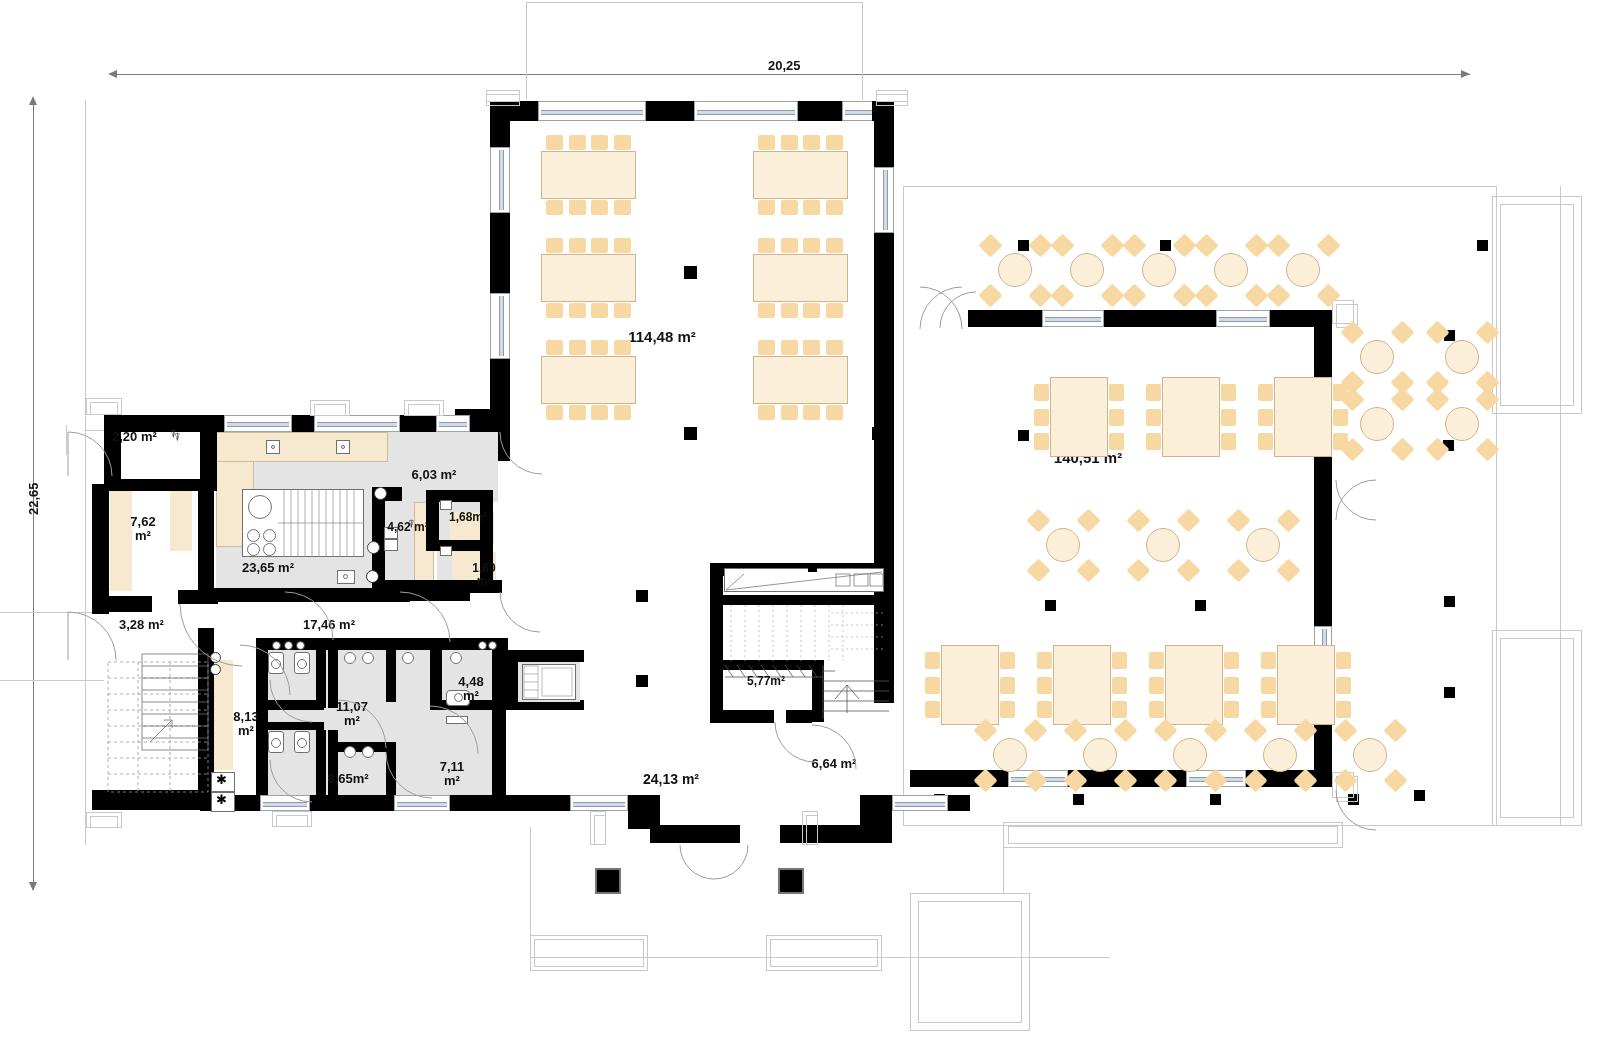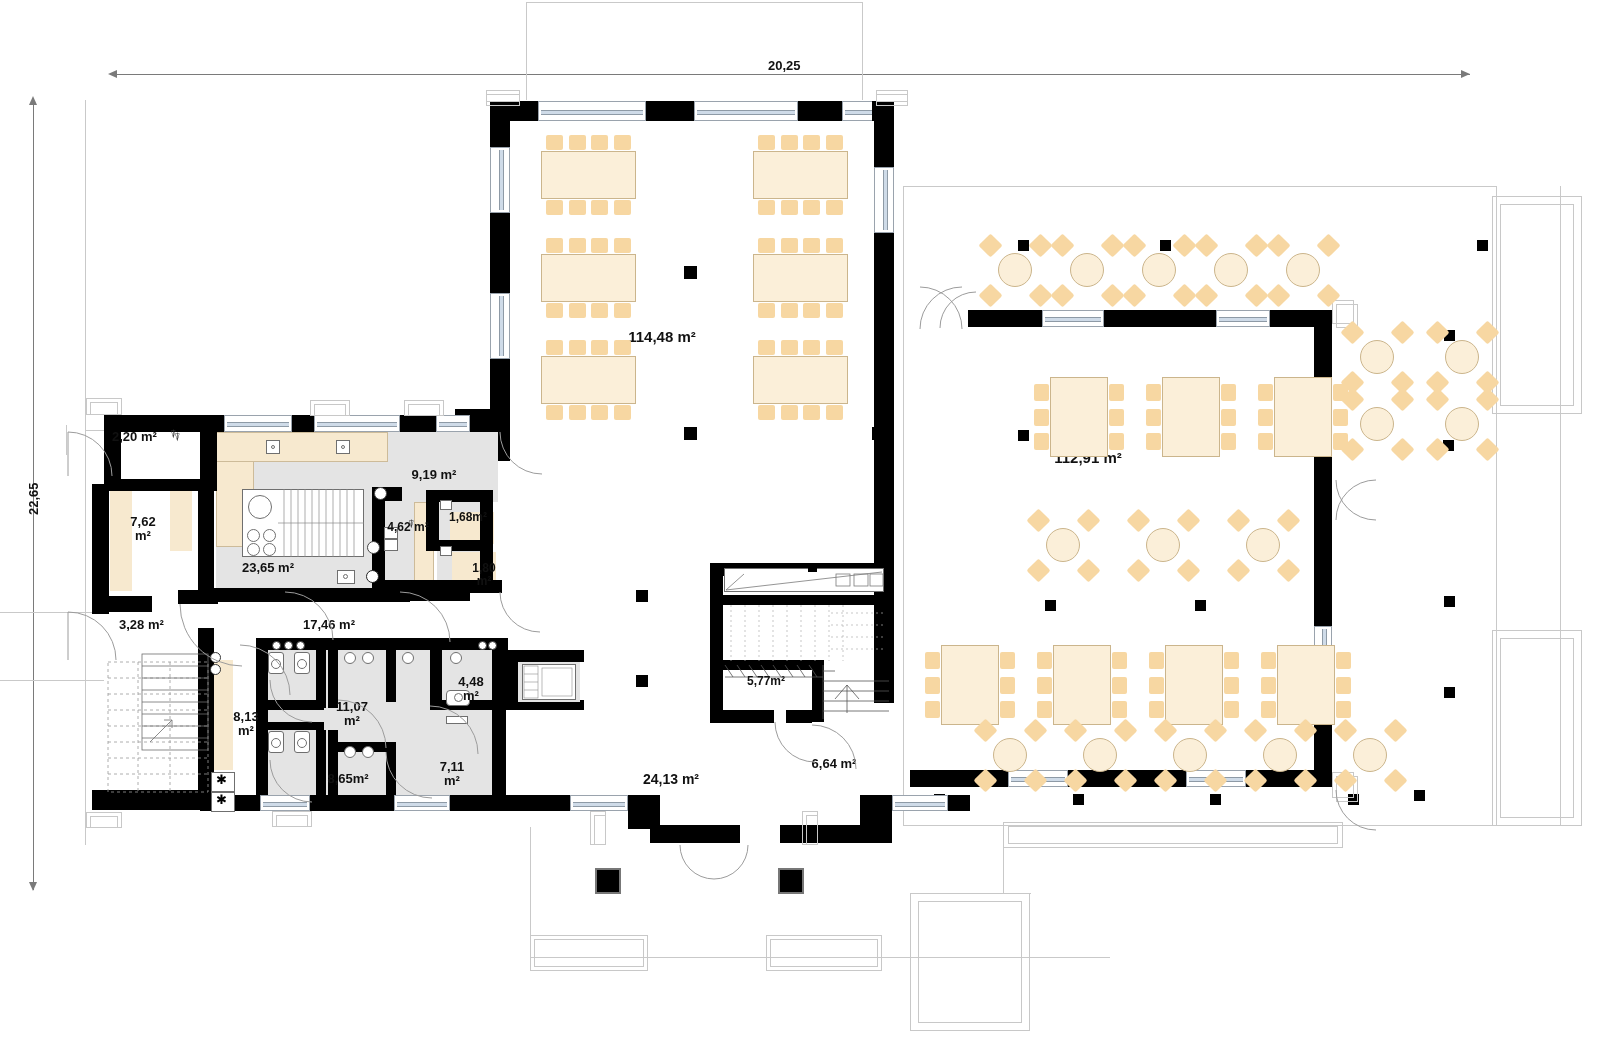--- a/index.html
+++ b/index.html
@@ -406,21 +406,21 @@
           <line x1="2" y1="26" x2="16" y2="26"></line>
         <rect x="20" y="4" width="30" height="28"></rect>
       </g>
     </svg>
   </div>
 
   <div class="lbl" style="left:112px;top:430px;font-size:13px;">2,20 m²</div>
   <span style="position:absolute;left:174px;top:431px;font-size:11px;color:#333;">⍒</span>
   <div class="lbl" style="left:143px;top:515px;font-size:13px;transform:translateX(-50%);">7,62<br>m²</div>
   <div class="lbl" style="left:268px;top:561px;font-size:13px;transform:translateX(-50%);">23,65 m²</div>
-  <div class="lbl" style="left:434px;top:468px;font-size:13px;transform:translateX(-50%);">9,19 m²</div>
+  <div class="lbl" style="left:434px;top:468px;font-size:13px;transform:translateX(-50%);">6,03 m²</div>
   <div class="lbl" style="left:408px;top:521px;font-size:12px;transform:translateX(-50%);">4,62 m²</div>
   <div class="lbl" style="left:468px;top:511px;font-size:12px;transform:translateX(-50%);">1,68m²</div>
   <div class="lbl" style="left:484px;top:562px;font-size:12px;transform:translateX(-50%);">1,80<br>m²</div>
   <div class="lbl" style="left:119px;top:618px;font-size:13px;">3,28
 m²</div>
   <div class="lbl" style="left:329px;top:618px;font-size:13px;transform:translateX(-50%);">17,46 m²</div>
   <div class="lbl" style="left:246px;top:710px;font-size:13px;transform:translateX(-50%);">8,13<br>m²</div>
   <div class="lbl" style="left:352px;top:700px;font-size:13px;transform:translateX(-50%);">11,07<br>m²</div>
   <div class="lbl" style="left:348px;top:772px;font-size:13px;transform:translateX(-50%);">8,65m²</div>
   <div class="lbl" style="left:471px;top:675px;font-size:13px;transform:translateX(-50%);">4,48<br>m²</div>
@@ -517,21 +517,21 @@
     <div class="wall" style="left:1246px;top:770px;width:86px;height:17px;"></div>
     <div class="win" style="left:1186px;top:770px;width:60px;height:17px;"></div>
     <div class="wall" style="left:1068px;top:770px;width:118px;height:17px;"></div>
     <div class="win" style="left:1008px;top:770px;width:60px;height:17px;"></div>
     <div class="wall" style="left:910px;top:770px;width:98px;height:17px;"></div>
     <div class="outl" style="left:1332px;top:300px;width:22px;height:24px;"></div>
     <div class="outl" style="left:1336px;top:304px;width:22px;height:24px;"></div>
     <div class="outl" style="left:1332px;top:772px;width:22px;height:26px;"></div>
     <div class="outl" style="left:1336px;top:776px;width:22px;height:26px;"></div>
   </div>
-  <div class="lbl" style="left:1088px;top:450px;font-size:15px;transform:translateX(-50%);">112,91 m²</div>
+  <div class="lbl" style="left:1088px;top:450px;font-size:15px;transform:translateX(-50%);">140,51 m²</div>
 
   <div id="terrace-furn">
       <div class="chair" style="left: 981.5px; top: 236.5px; width: 17px; height: 17px; transform: rotate(45deg);"></div>
       <div class="chair" style="left: 1031.5px; top: 236.5px; width: 17px; height: 17px; transform: rotate(45deg);"></div>
       <div class="chair" style="left: 981.5px; top: 286.5px; width: 17px; height: 17px; transform: rotate(45deg);"></div>
       <div class="chair" style="left: 1031.5px; top: 286.5px; width: 17px; height: 17px; transform: rotate(45deg);"></div>
       <div class="rt" style="left: 998px; top: 253px; width: 34px; height: 34px;"></div>
       <div class="chair" style="left: 1053.5px; top: 236.5px; width: 17px; height: 17px; transform: rotate(45deg);"></div>
       <div class="chair" style="left: 1103.5px; top: 236.5px; width: 17px; height: 17px; transform: rotate(45deg);"></div>
       <div class="chair" style="left: 1053.5px; top: 286.5px; width: 17px; height: 17px; transform: rotate(45deg);"></div>

